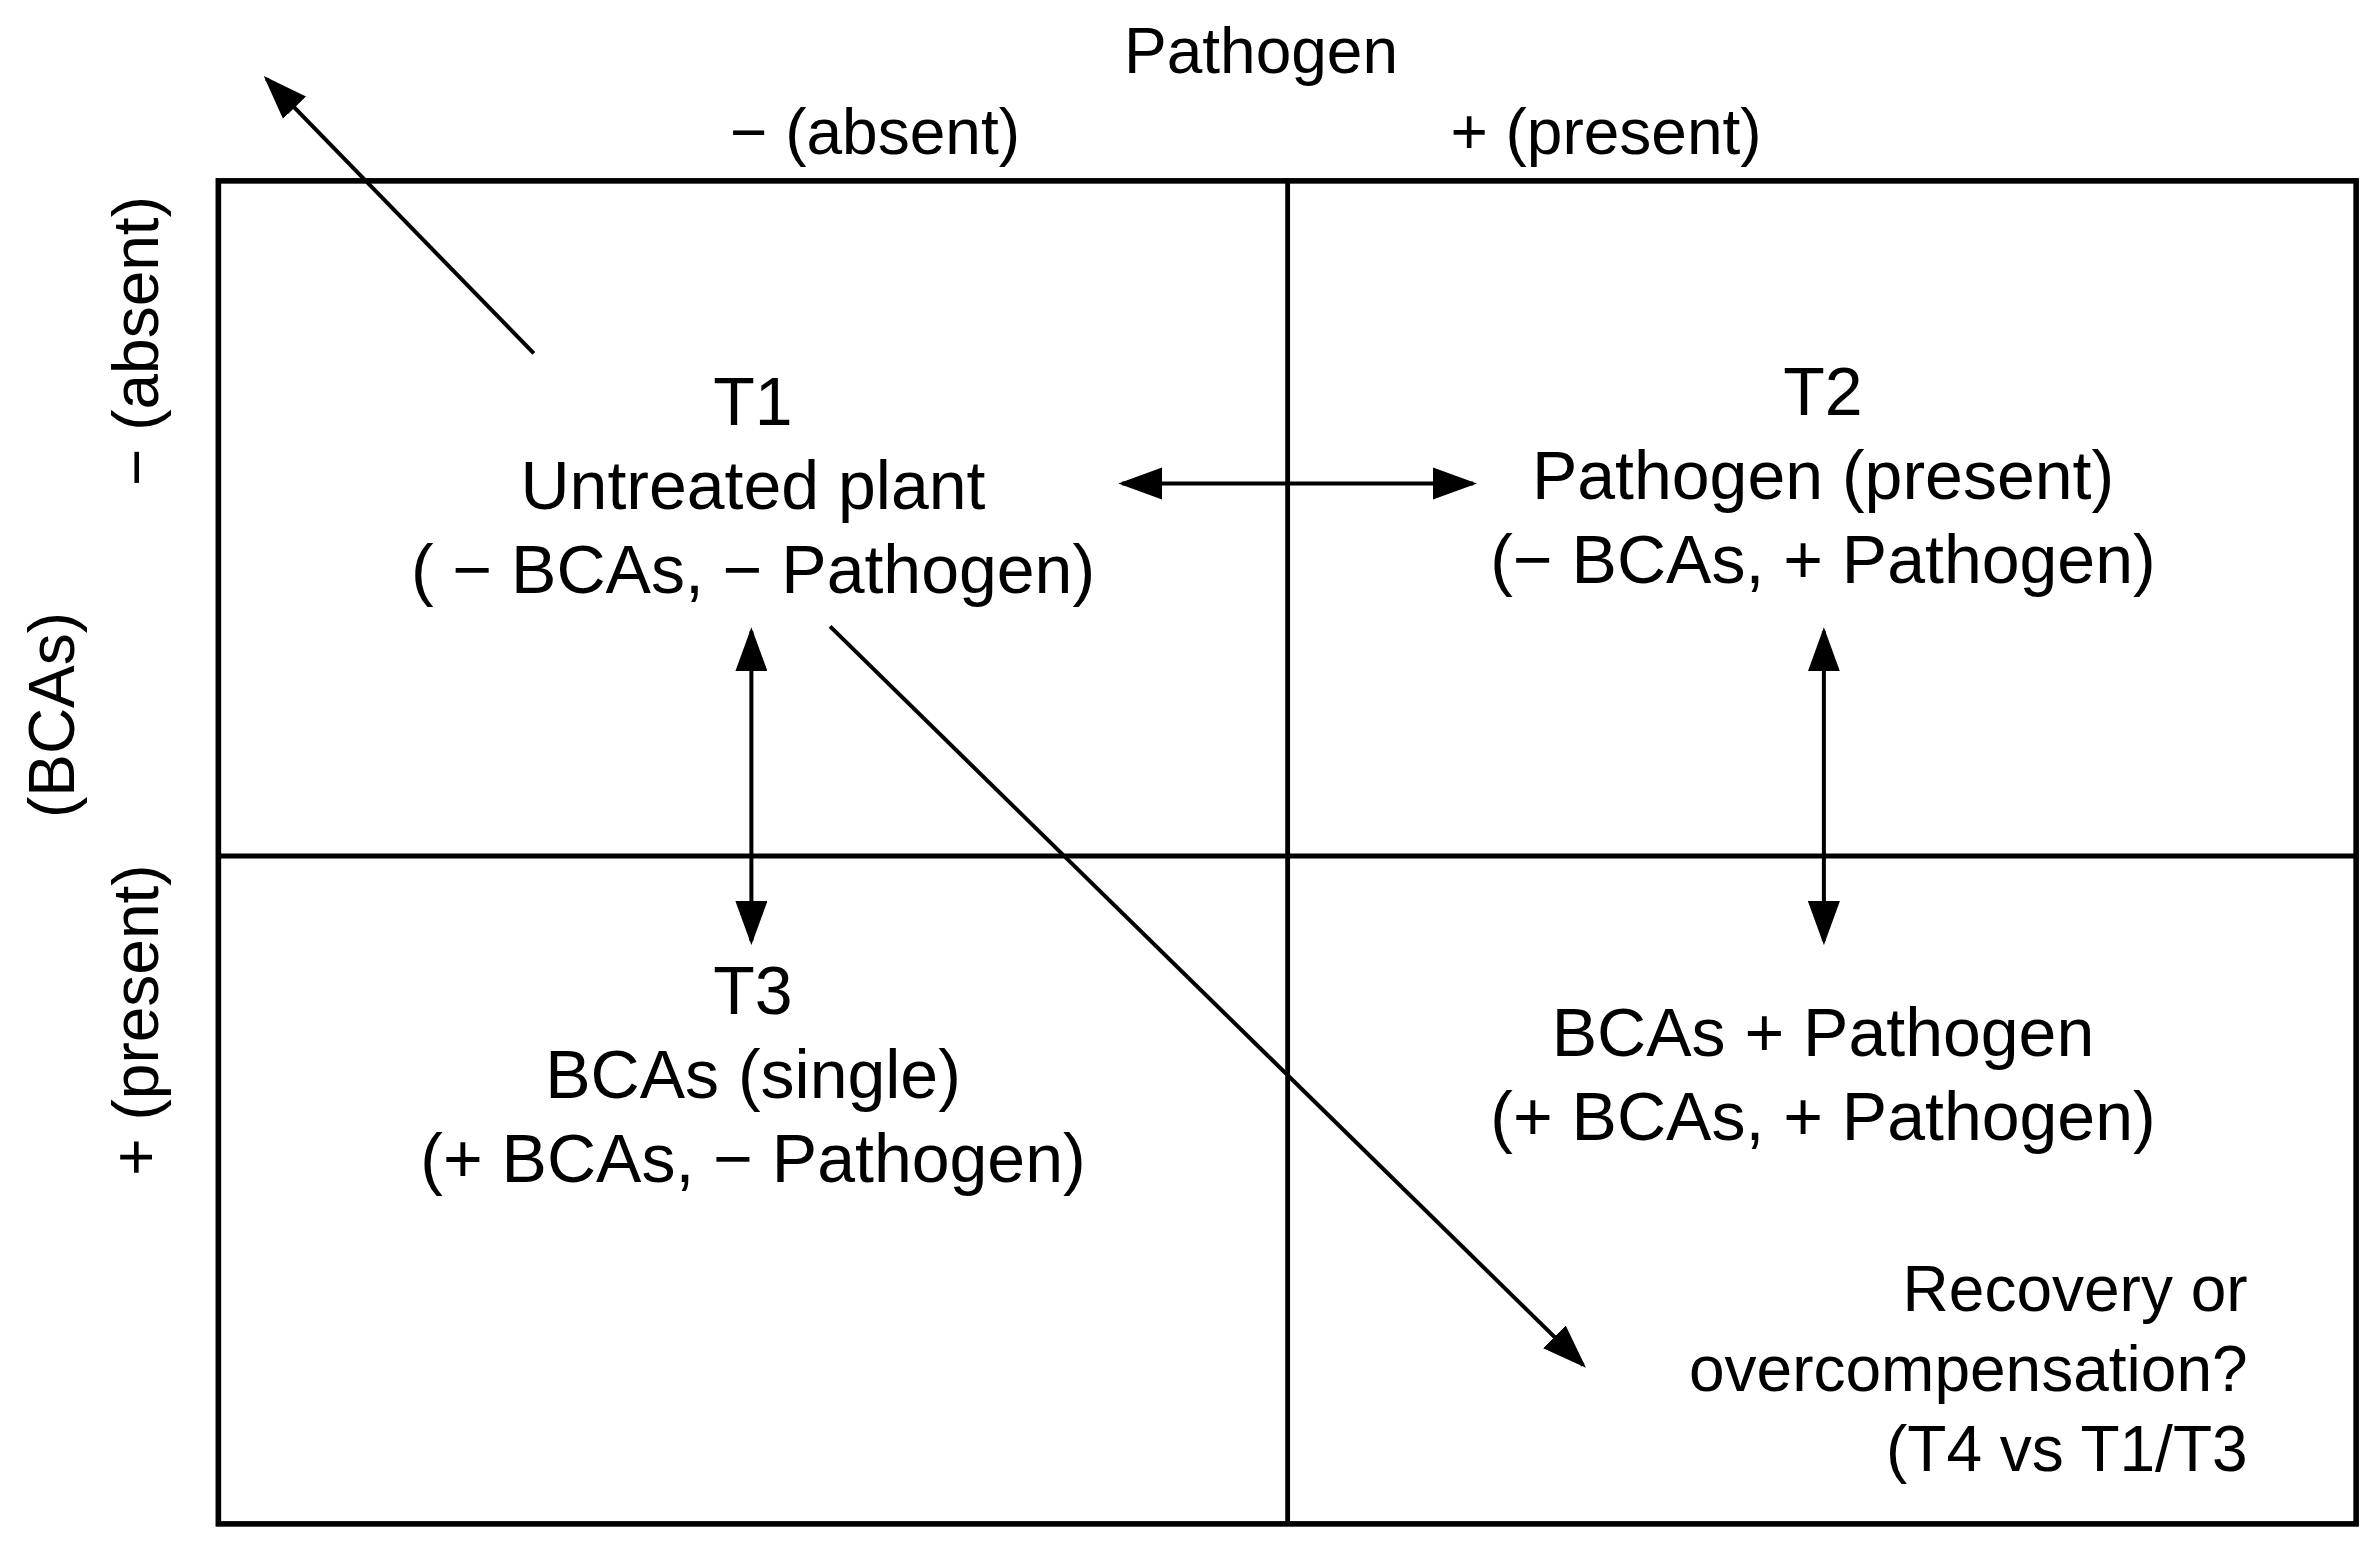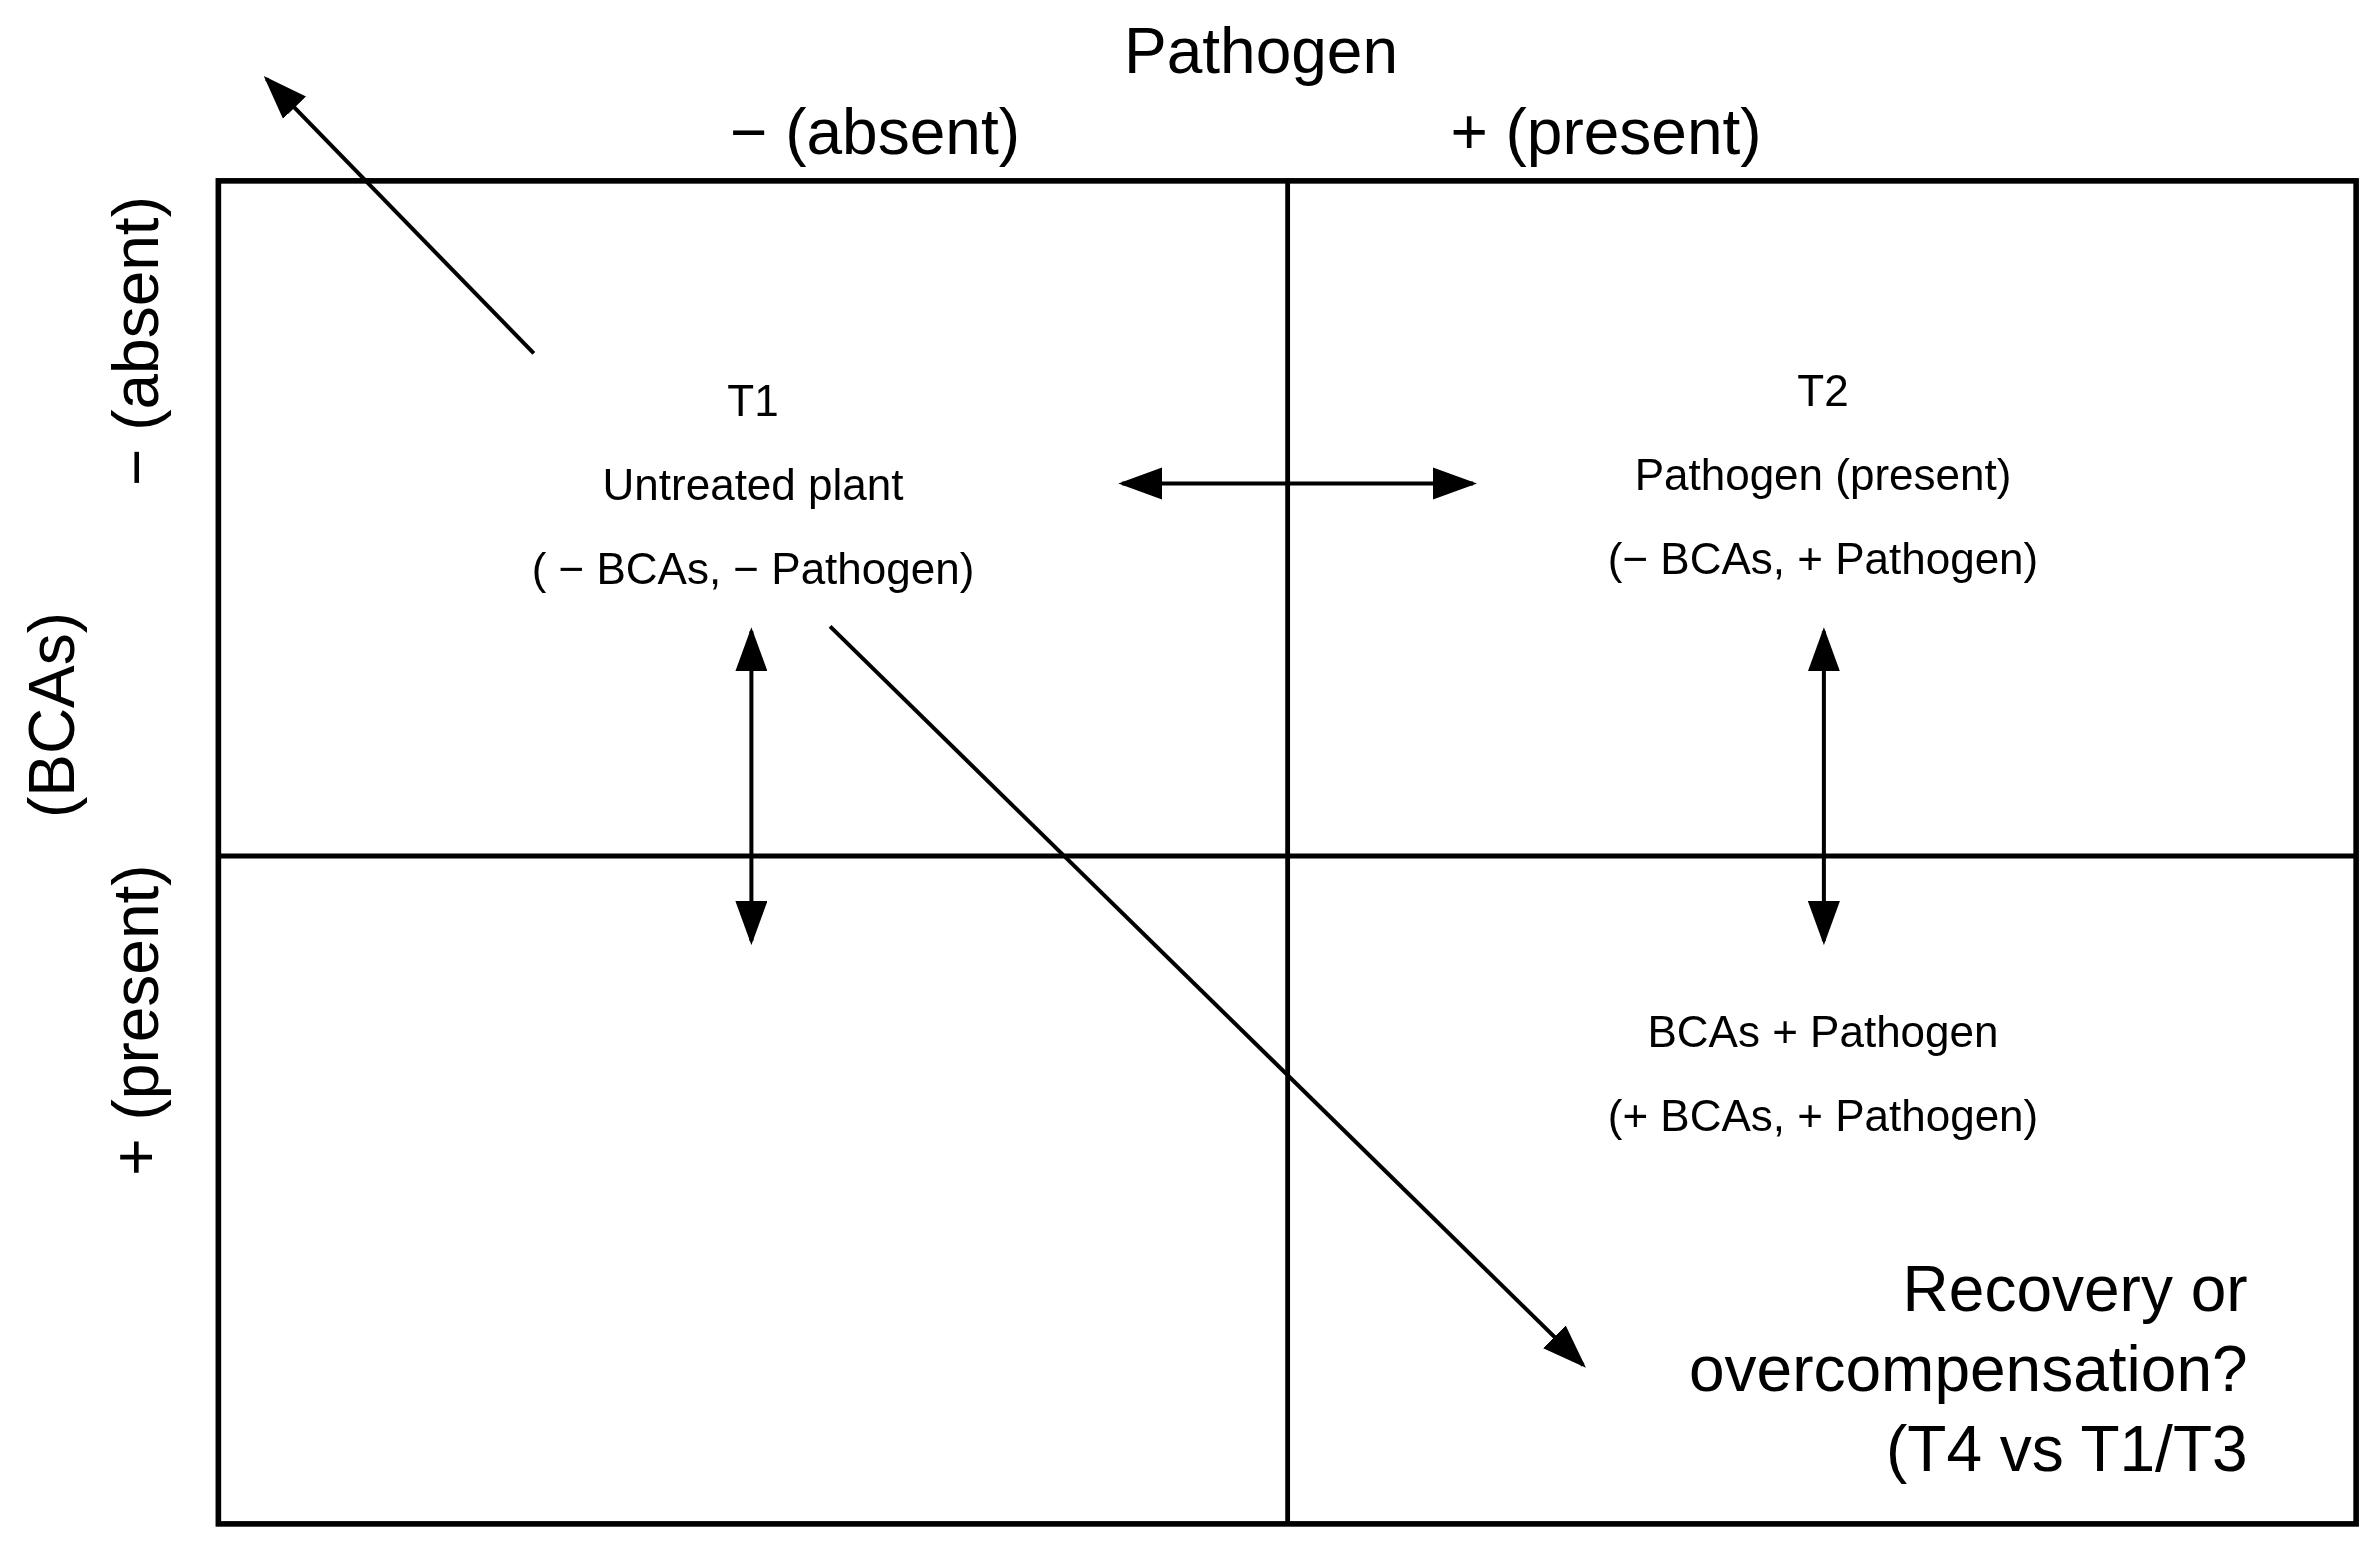--- a/index.html
+++ b/index.html
@@ -31,21 +31,21 @@
     line-height: 84px;
     color: #000000;
   }
   .txt.rot {
     transform: translate(-50%, -50%) rotate(-90deg);
   }
   .quad {
     position: absolute;
     transform: translate(-50%, -50%);
     text-align: center;
-    font-size: 44px;
+    font-size: 68px;
     line-height: 84px;
     white-space: nowrap;
   }
   .annotation {
     position: absolute;
     text-align: left;
     font-size: 64px;
     line-height: 80px;
     white-space: nowrap;
   }
@@ -90,20 +90,25 @@
     <div>Untreated plant</div>
     <div>( − BCAs, − Pathogen)</div>
   </div>
 
   <div class="quad" style="left:1823px; top:475px;text-align:center;">
     <div>T2</div>
     <div>Pathogen (present)</div>
     <div>(− BCAs, + Pathogen)</div>
   </div>
 
+  <div class="quad" style="left:753px; top:1074px;">
+    <div>T3</div>
+    <div>BCAs (single)</div>
+    <div>(+ BCAs, − Pathogen)</div>
+  </div>
 
   <div class="quad" style="left:1823px; top:1074px;">
     <div>BCAs + Pathogen</div>
     <div>(+ BCAs, + Pathogen)</div>
   </div>
 
   <div class="annotation" style="left:1689px; top:1249px;text-align:right;">
     <div>Recovery or</div>
     <div>overcompensation?</div>
     <div>(T4 vs T1/T3</div>

